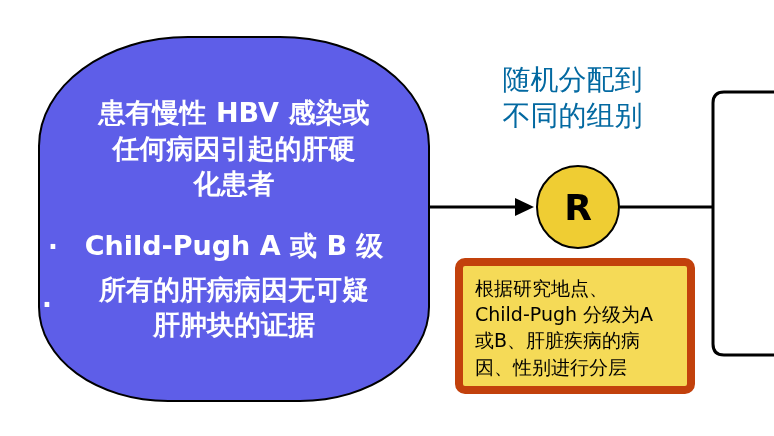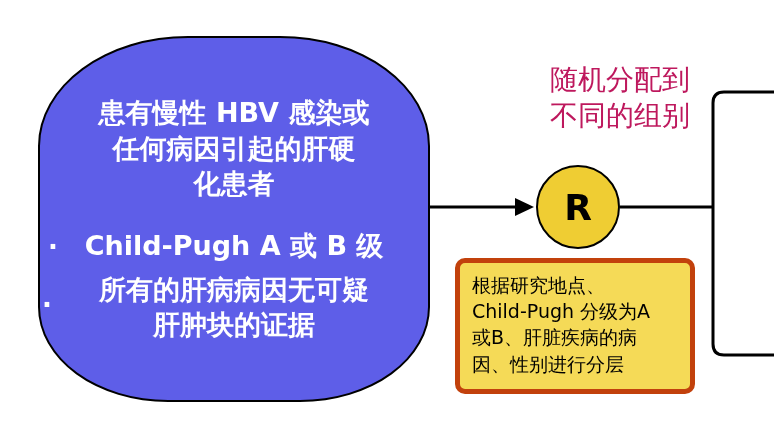--- a/index.html
+++ b/index.html
@@ -52,22 +52,22 @@
     font-weight: bold;
     line-height: 1;
   }
   .bullet-dot.b1 { left: 48px; top: 234px; }
   .bullet-dot.b2 { left: 42px; top: 292px; }
   .rand-title {
     position: absolute;
     left: 455px;
     top: 62px;
     width: 235px;
-    text-align: right;
-    color: #be185d;
+    text-align: center;
+    color: #0369a1;
     font-size: 28px;
     line-height: 1.3;
     white-space: pre-line;
   }
   .rand-node {
     position: absolute;
     left: 536px;
     top: 165px;
     width: 84px;
     height: 84px;
@@ -83,21 +83,21 @@
     color: #000000;
   }
   .strat-note {
     position: absolute;
     left: 455px;
     top: 258px;
     width: 240px;
     height: 136px;
     box-sizing: border-box;
     background: #f5da57;
-    border: 5px solid #c2410c;
+    border: 8px solid #c2410c;
     border-radius: 10px;
     padding: 9px 12px;
     color: #000000;
     font-size: 19px;
     line-height: 1.38;
     white-space: pre-line;
   }
 </style>
 </head>
 <body>

